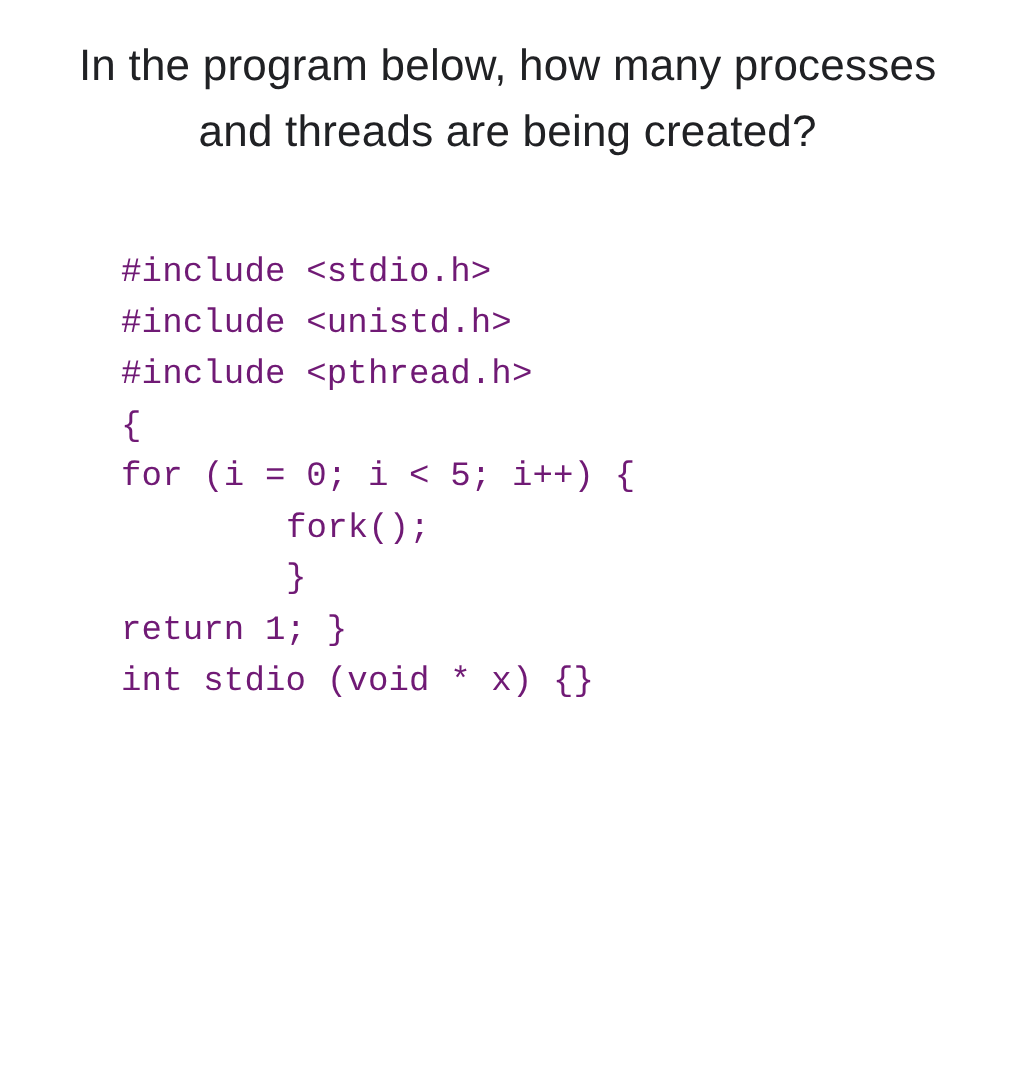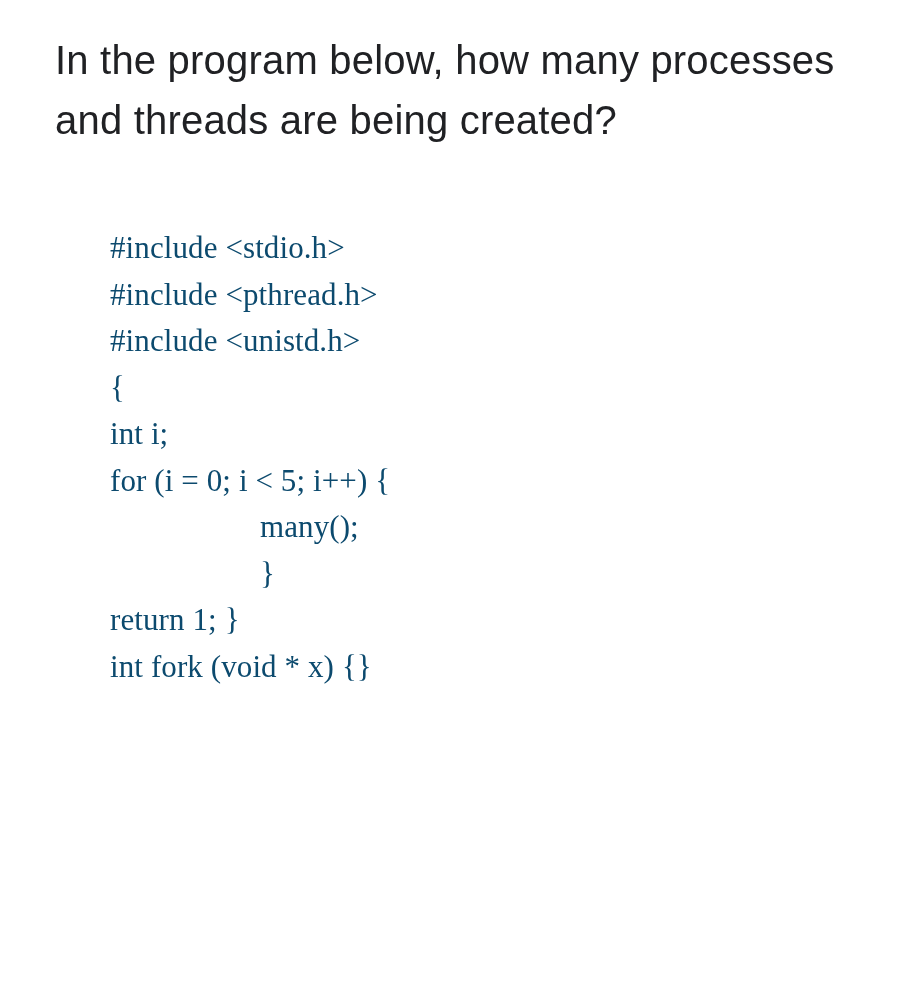--- a/index.html
+++ b/index.html
@@ -15,46 +15,46 @@
       color: #202124;
       padding: 30px 55px;
     }
     .question {
       font-size: 40px;
       line-height: 1.5;
       font-weight: 400;
       color: #202124;
       letter-spacing: 0.2px;
       margin-bottom: 75px;
+      text-align: center;
     }
     .code-block {
-      font-family: Liberation Serif, serif;
+      font-family: Liberation Mono, monospace;
       font-size: 31px;
       line-height: 1.5;
-      color: #0c4a6e;
+      color: #701a75;
       padding-left: 55px;
       letter-spacing: 0.1px;
     }
     .code-line {
       white-space: pre;
     }
     .indent {
       padding-left: 150px;
     }
   </style>
 </head>
 <body>
 
 <div class="question">In the program below, how many processes and threads are being created?</div>
 
 <div class="code-block">
   <div class="code-line">#include &lt;stdio.h&gt;</div>
+  <div class="code-line">#include &lt;unistd.h&gt;</div>
   <div class="code-line">#include &lt;pthread.h&gt;</div>
-  <div class="code-line">#include &lt;unistd.h&gt;</div>
   <div class="code-line">{</div>
-  <div class="code-line">int i;</div>
   <div class="code-line">for (i = 0; i &lt; 5; i++) {</div>
-  <div class="code-line indent">many();</div>
+  <div class="code-line indent">fork();</div>
   <div class="code-line indent">}</div>
   <div class="code-line">return 1; }</div>
   <div class="code-line"></div>
-  <div class="code-line">int fork (void * x) {}</div>
+  <div class="code-line">int stdio (void * x) {}</div>
 </div>
 
 </body></html>

